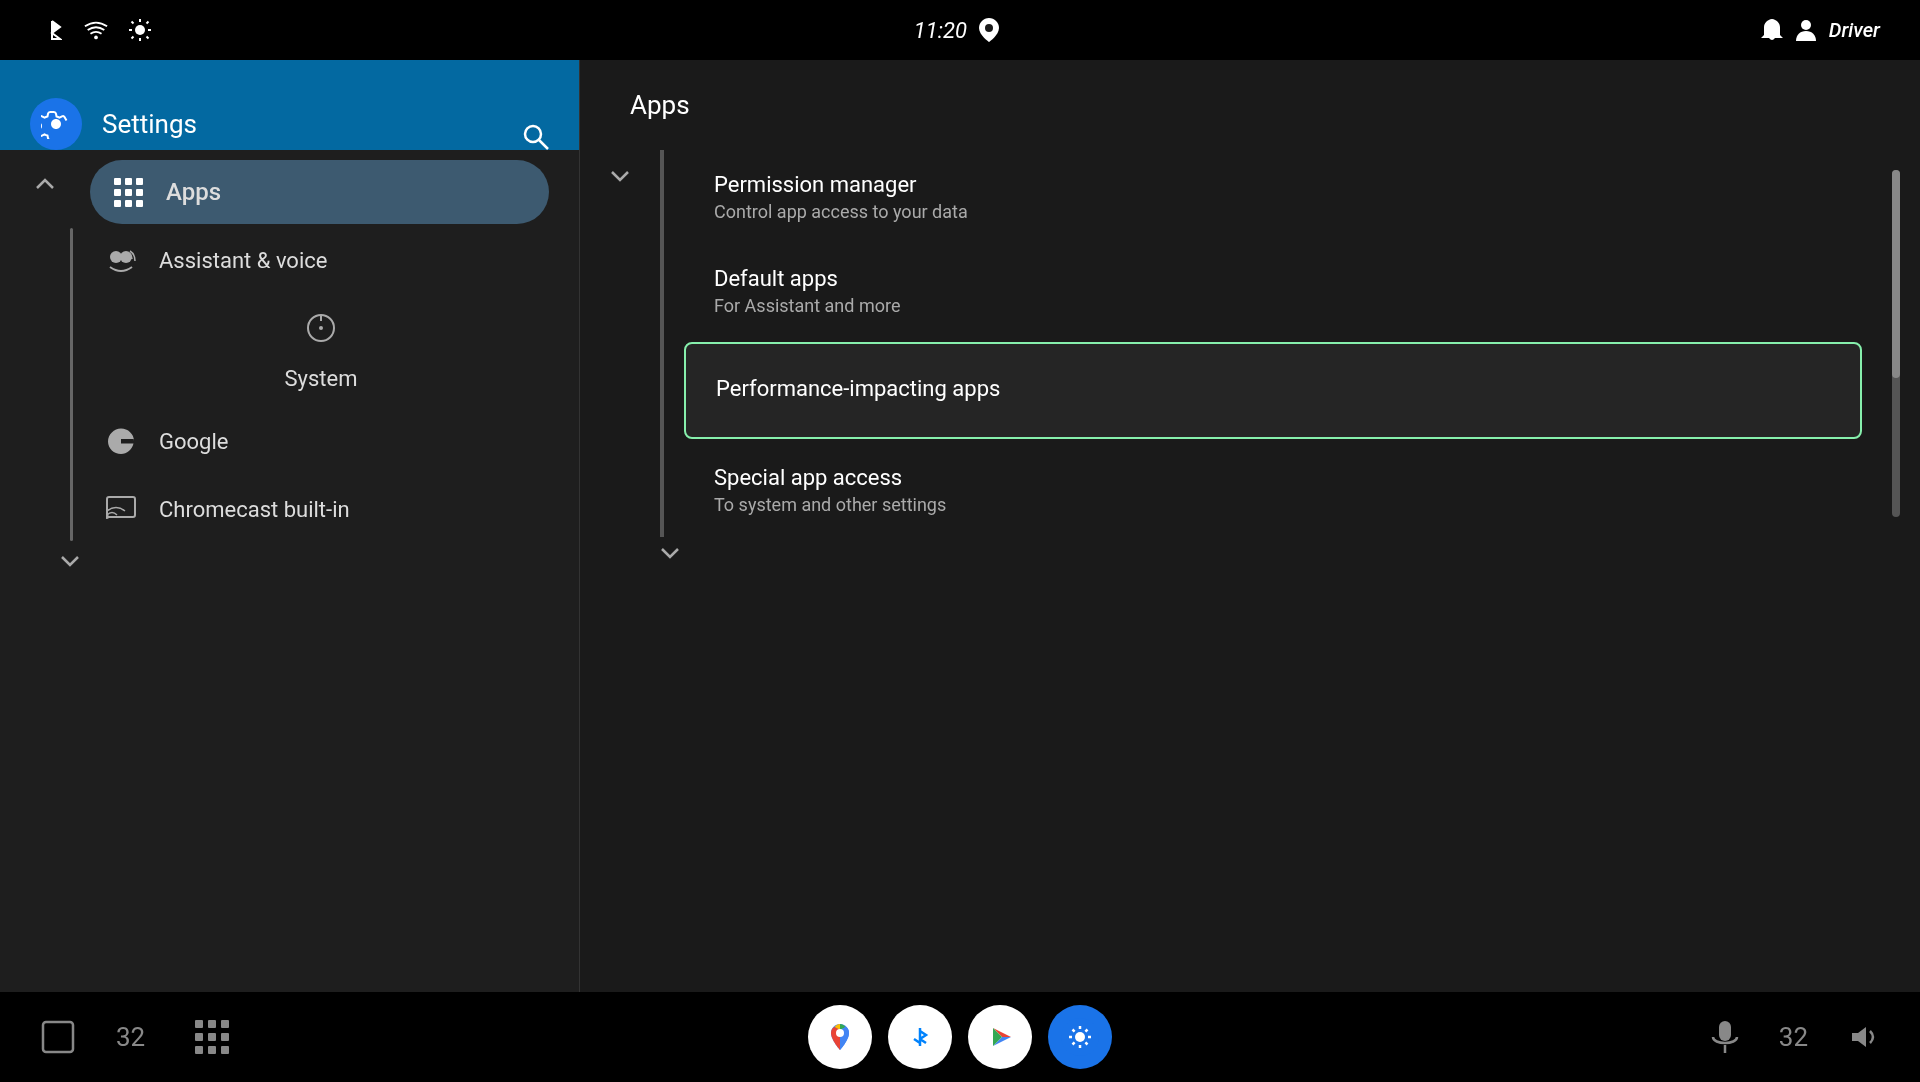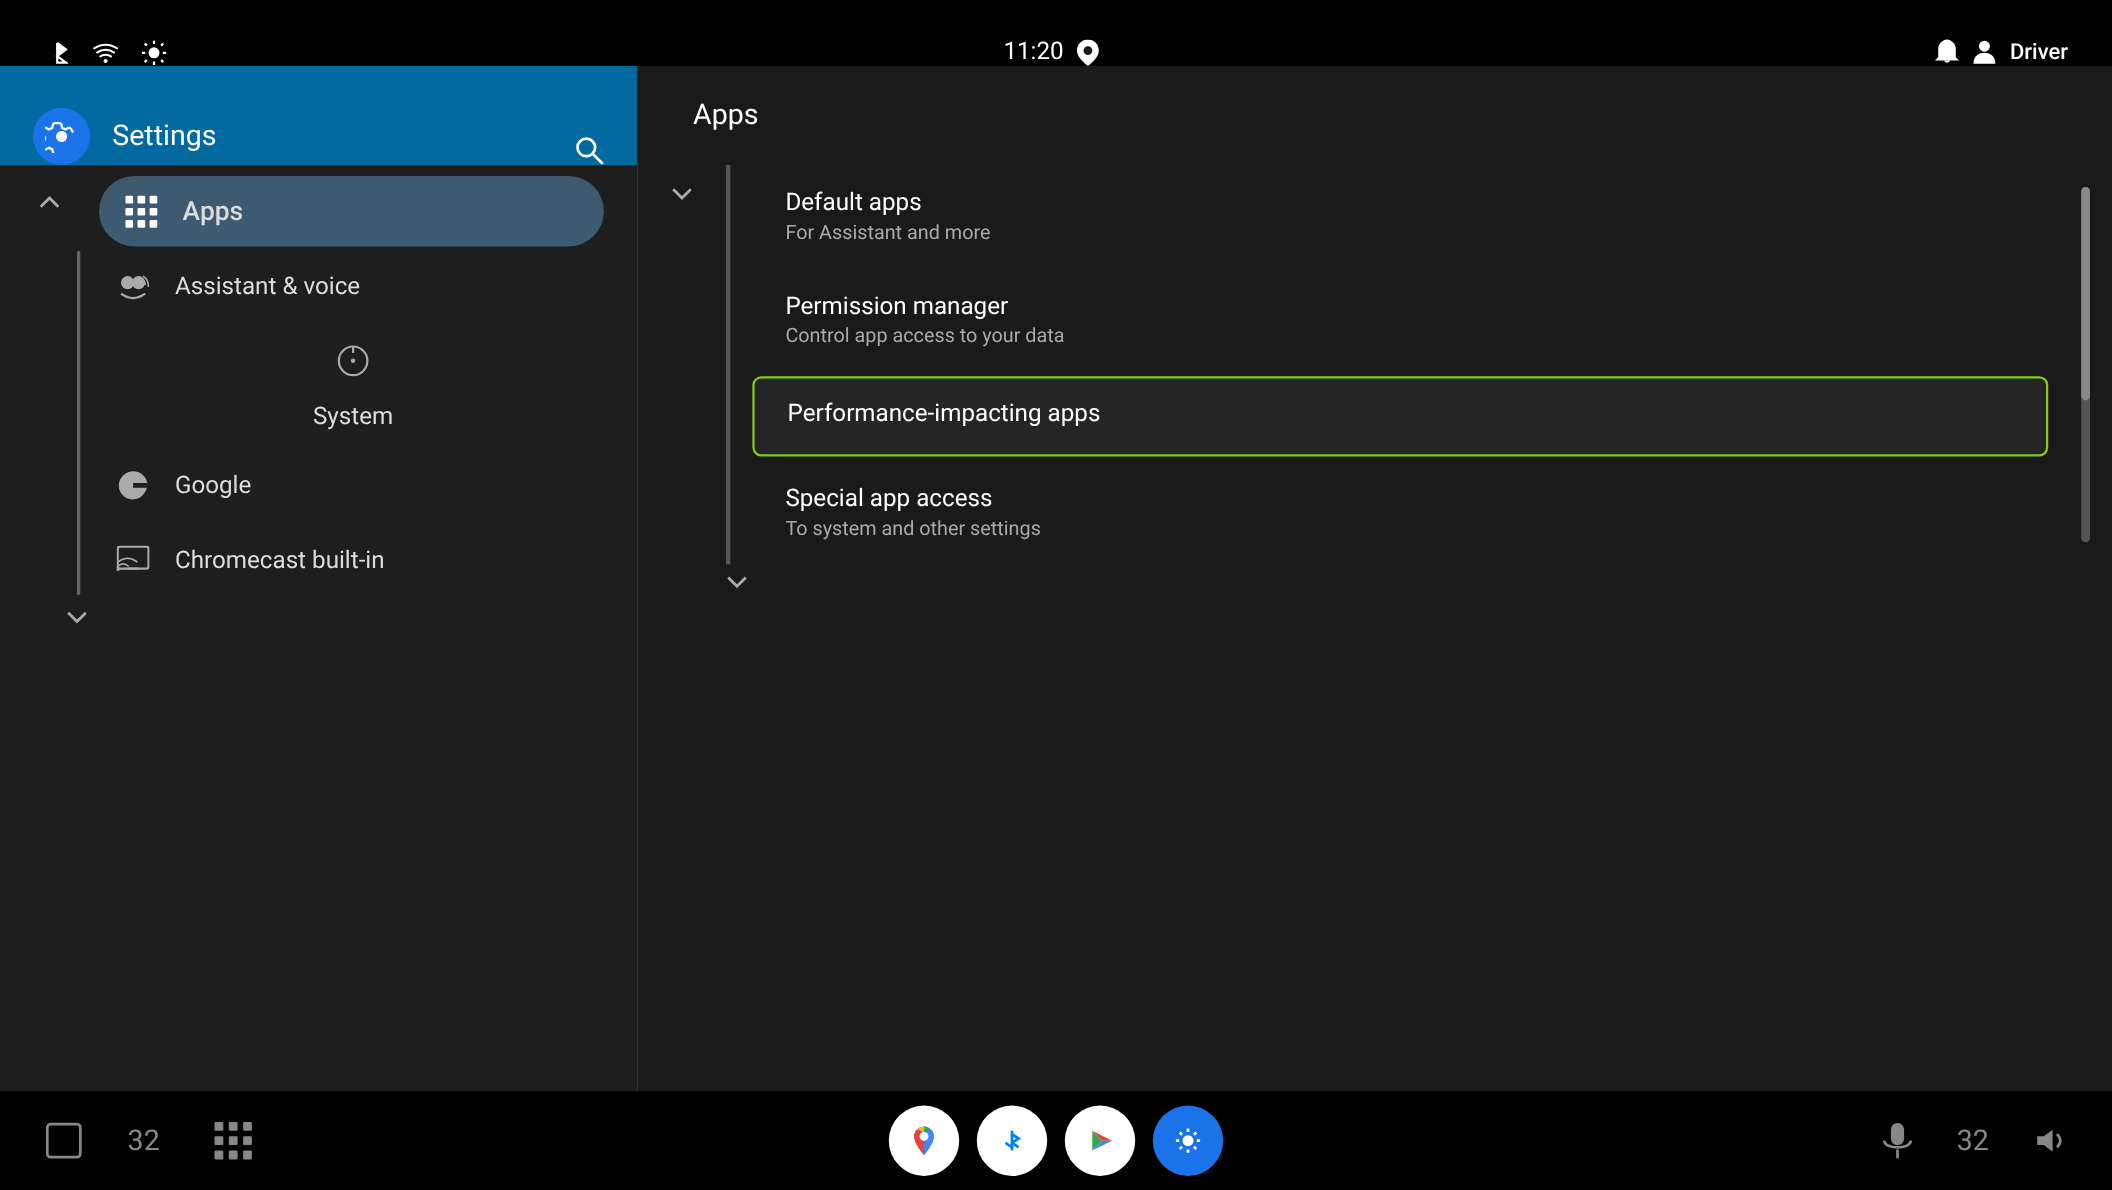--- a/index.html
+++ b/index.html
@@ -12,24 +12,25 @@
       overflow: hidden;
       display: flex;
       flex-direction: column;
     }
 
     
     .status-bar {
       height: 60px;
       background: #000000;
       display: flex;
-      align-items: flex-end;
+      align-items: center;
       justify-content: space-between;
       padding: 0 40px;
       flex-shrink: 0;
+      font-style: italic;
     }
     .status-bar-left {
       display: flex;
       align-items: center;
       gap: 20px;
     }
     .status-bar-center {
       display: flex;
       align-items: center;
       gap: 12px;
@@ -460,31 +461,31 @@
       <div class="settings-section">
         <div class="section-toggle">
           <svg width="20" height="12" viewBox="0 0 20 12" fill="none" stroke="#aaaaaa" stroke-width="2.5">
             <polyline points="2,2 10,10 18,2"></polyline>
           </svg>
         </div>
 
         <div style="flex:1; border-left:4px solid #555; margin-left:10px; padding-left:0;">
 
           <div class="setting-item">
+            <div class="setting-item-title">Permission manager</div>
+            <div class="setting-item-subtitle">Control app access to your data</div>
+          </div>
+
+          <div class="setting-item">
             <div class="setting-item-title">Default apps</div>
             <div class="setting-item-subtitle">For Assistant and more</div>
           </div>
 
-          <div class="setting-item">
-            <div class="setting-item-title">Permission manager</div>
-            <div class="setting-item-subtitle">Control app access to your data</div>
-          </div>
-
-
-          <div class="setting-item selected" style="border:2px solid #84cc16; border-radius:8px; margin:4px 20px; padding:20px 30px; background:#252525;">
+
+          <div class="setting-item selected" style="border:2px solid #86efac; border-radius:8px; margin:4px 20px; padding:32px 30px; background:#252525;">
             <div class="setting-item-title">Performance-impacting apps</div>
           </div>
 
           <div class="setting-item">
             <div class="setting-item-title">Special app access</div>
             <div class="setting-item-subtitle">To system and other settings</div>
           </div>
 
         </div>
 

